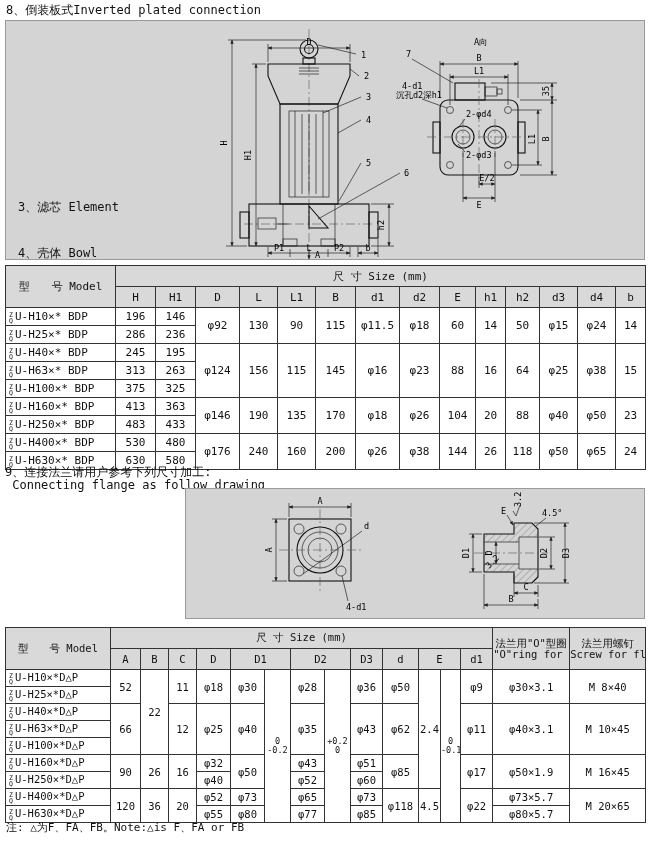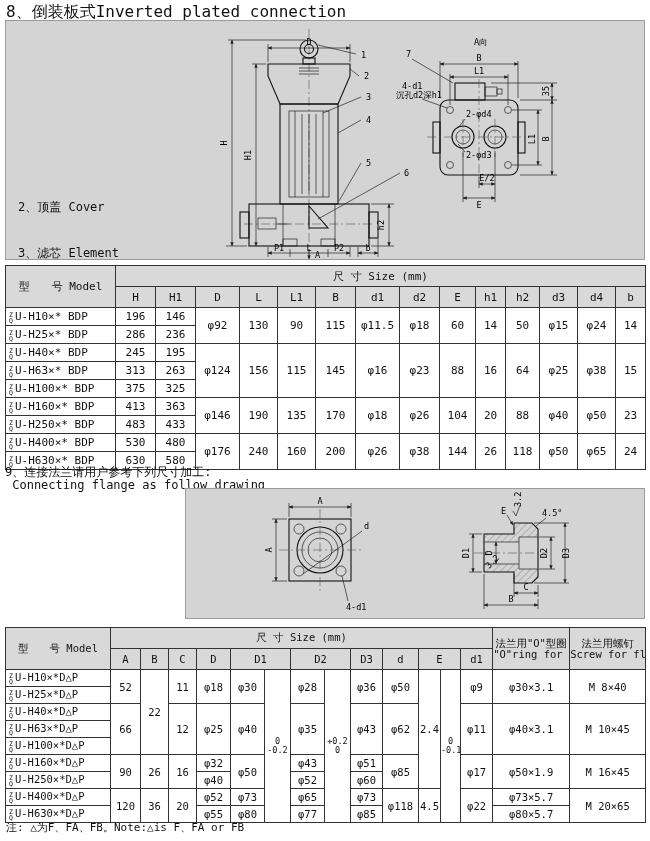--- a/index.html
+++ b/index.html
@@ -1,18 +1,18 @@
 <!DOCTYPE html>
 <html><head>
 <meta charset="utf-8">
 <style>
   html,body{margin:0;padding:0;background:#fff;}
   #page{position:relative;width:650px;height:841px;background:#ffffff;overflow:hidden;
         font-family:"DejaVu Sans Mono","Liberation Mono",monospace;color:#111;}
-  .sec-title{position:absolute;font-size:16px;white-space:pre;}
+  .sec-title{position:absolute;font-size:12px;white-space:pre;}
   .panel{position:absolute;background:#d4d4d4;border:1px solid #9a9a9a;box-sizing:border-box;}
   .parts{position:absolute;left:12px;top:148px;font-size:12px;line-height:15.4px;white-space:pre;}
   table{border-collapse:collapse;table-layout:fixed;position:absolute;left:5px;background:#fff;}
   th,td{border:1px solid #333;text-align:center;padding:0;font-weight:normal;white-space:nowrap;overflow:hidden;}
   th{background:#d9d9d9;}
   #t1{top:265px;width:640px;font-size:11px;}
   #t1 th{height:20px;font-size:11px;}
   #t1 td{height:17px;}
   #t2{top:627px;width:640px;font-size:10.5px;}
   #t2 th{height:20px;font-size:10.5px;}
@@ -172,21 +172,20 @@
         <text transform="rotate(-90 529 118)" x="529" y="118" text-anchor="middle">L1</text>
         <text x="481" y="160" text-anchor="middle" font-size="7.5">E/2</text>
         <text x="473" y="187" text-anchor="middle">E</text>
         <text x="396" y="68">4-d1</text>
         <text x="390" y="77" font-size="7.5">沉孔d2深h1</text>
         <text x="460" y="96" font-size="7.5">2-φd4</text>
         <text x="460" y="137" font-size="7.5">2-φd3</text>
       </g>
     </svg>
     <div class="parts">
-      <div>2、顶盖 Cover</div>
       <div>3、滤芯 Element</div>
       <div>4、壳体 Bowl</div>
       <div>5、滤头 Filter head</div>
       <div>6、旁通阀 By-pass valve</div>
     </div>
   </div>
 
   <table id="t1">
     <colgroup>
       <col style="width:110px">

